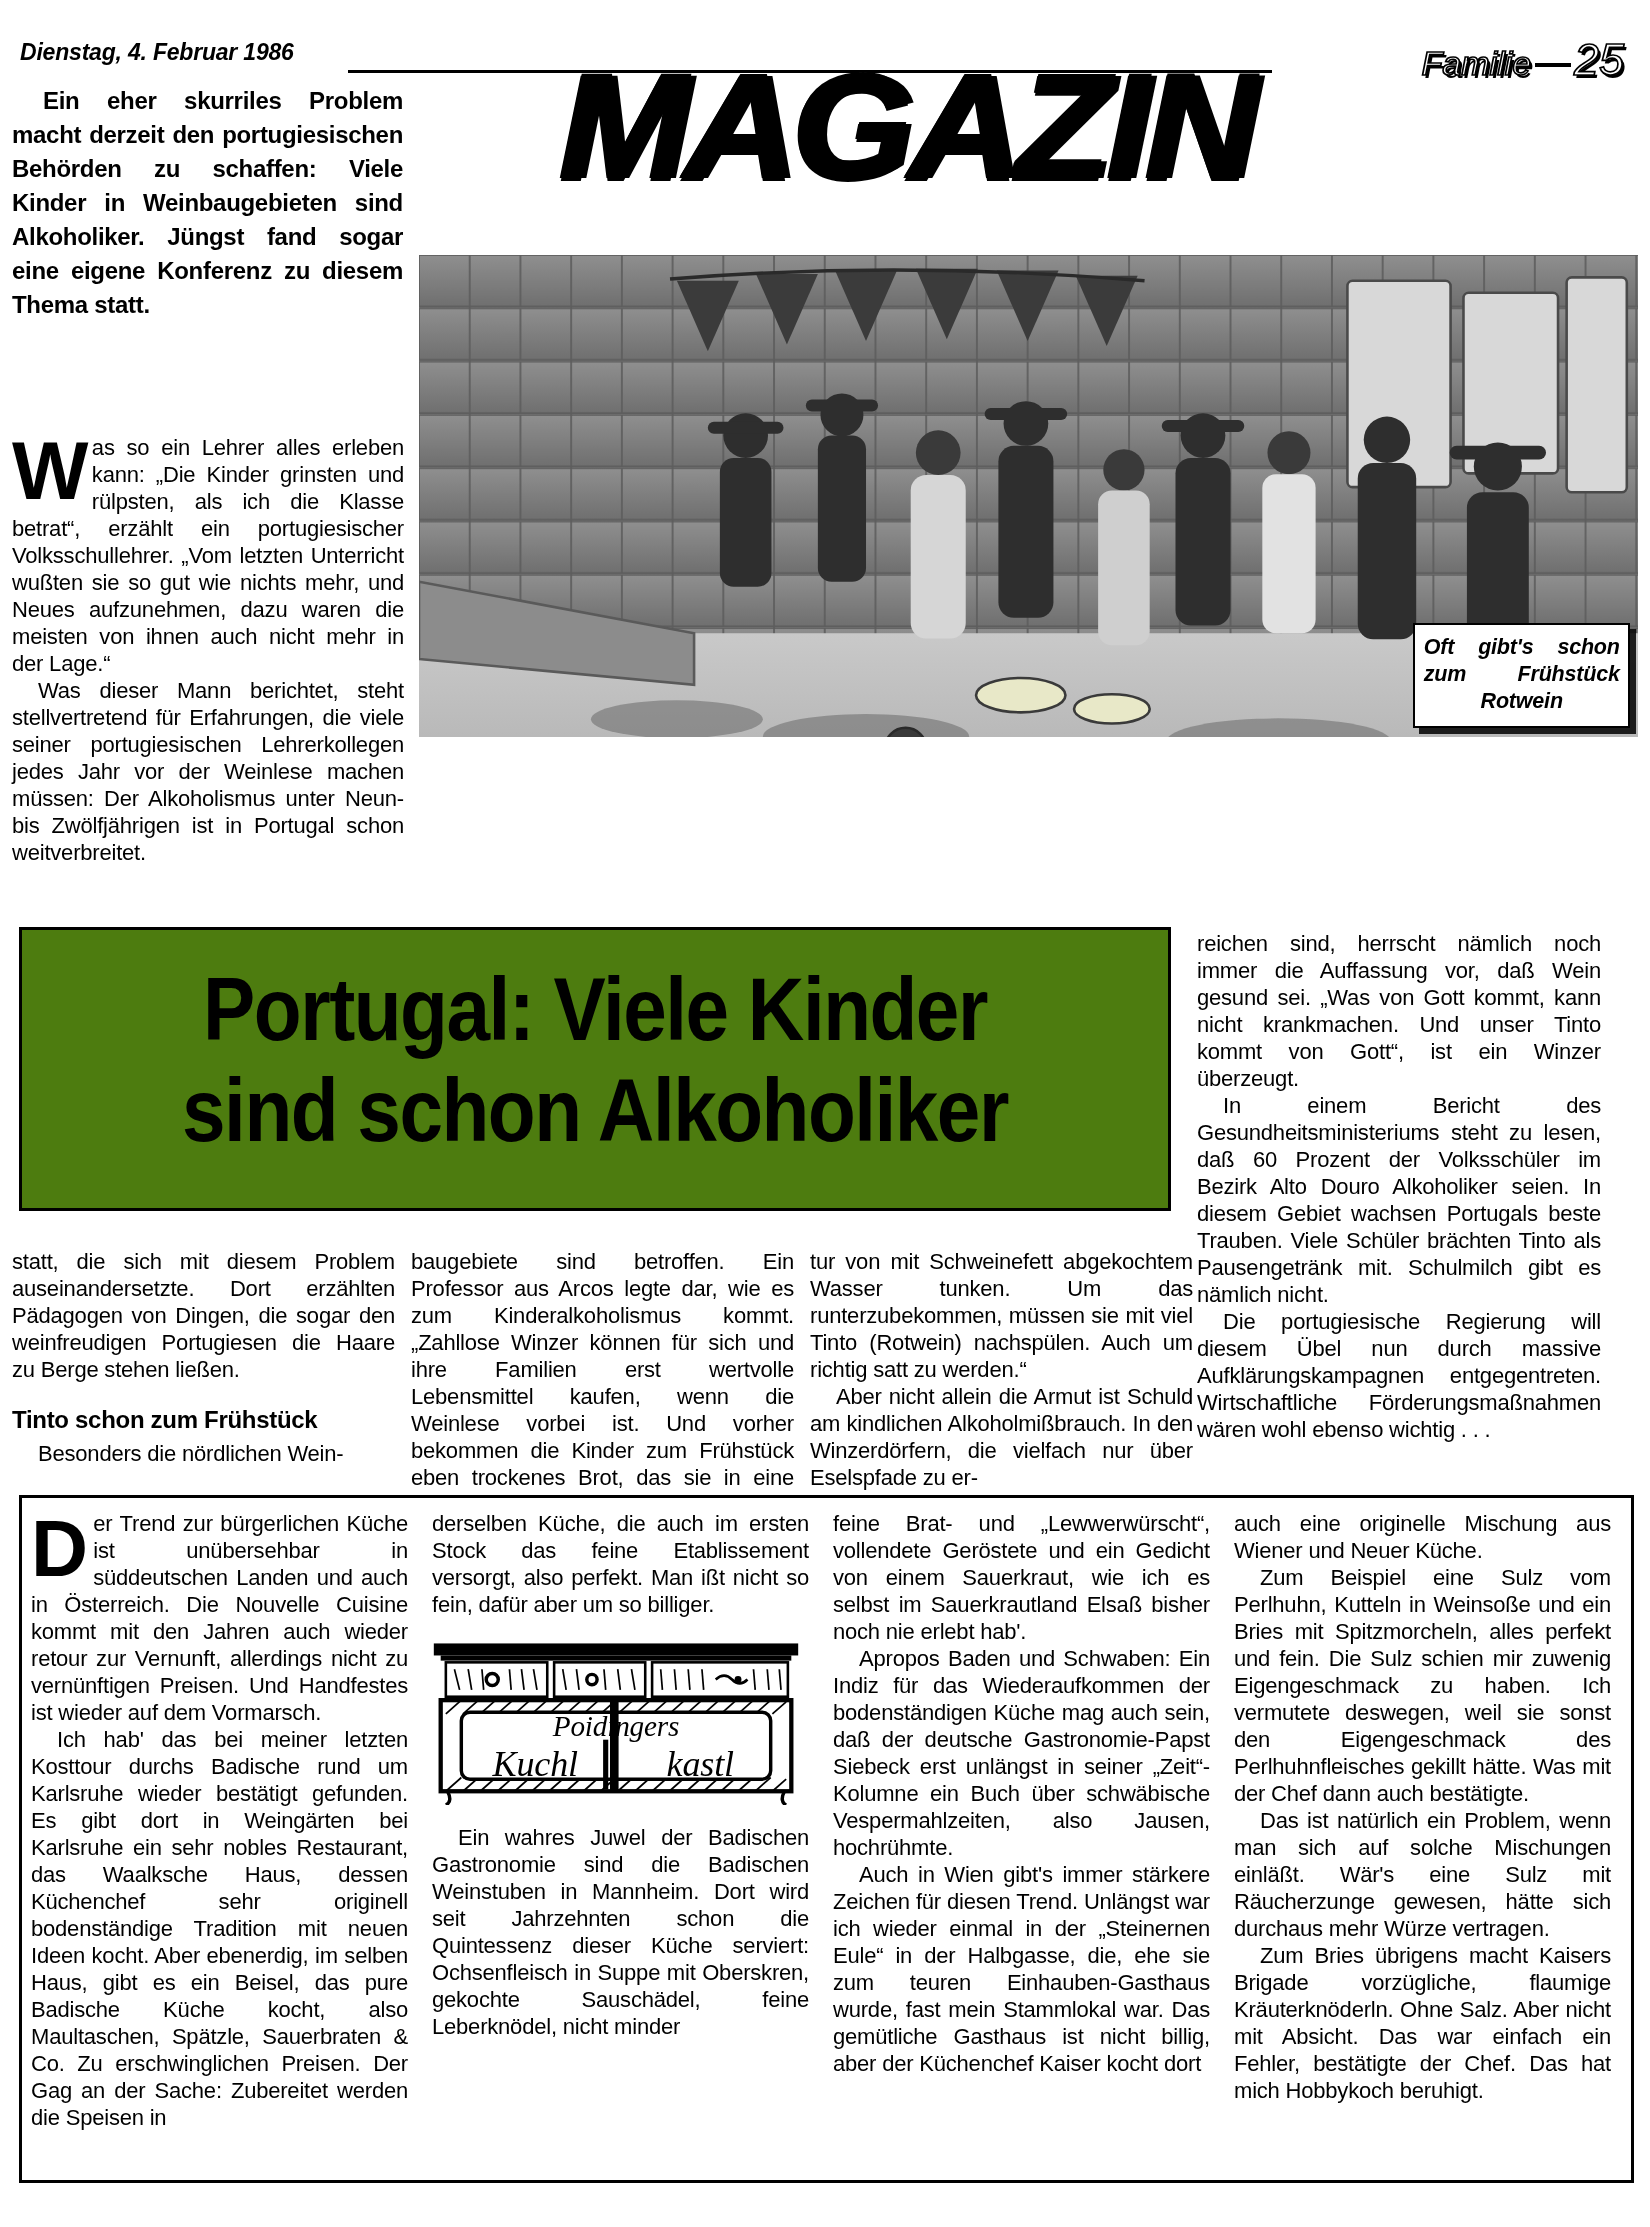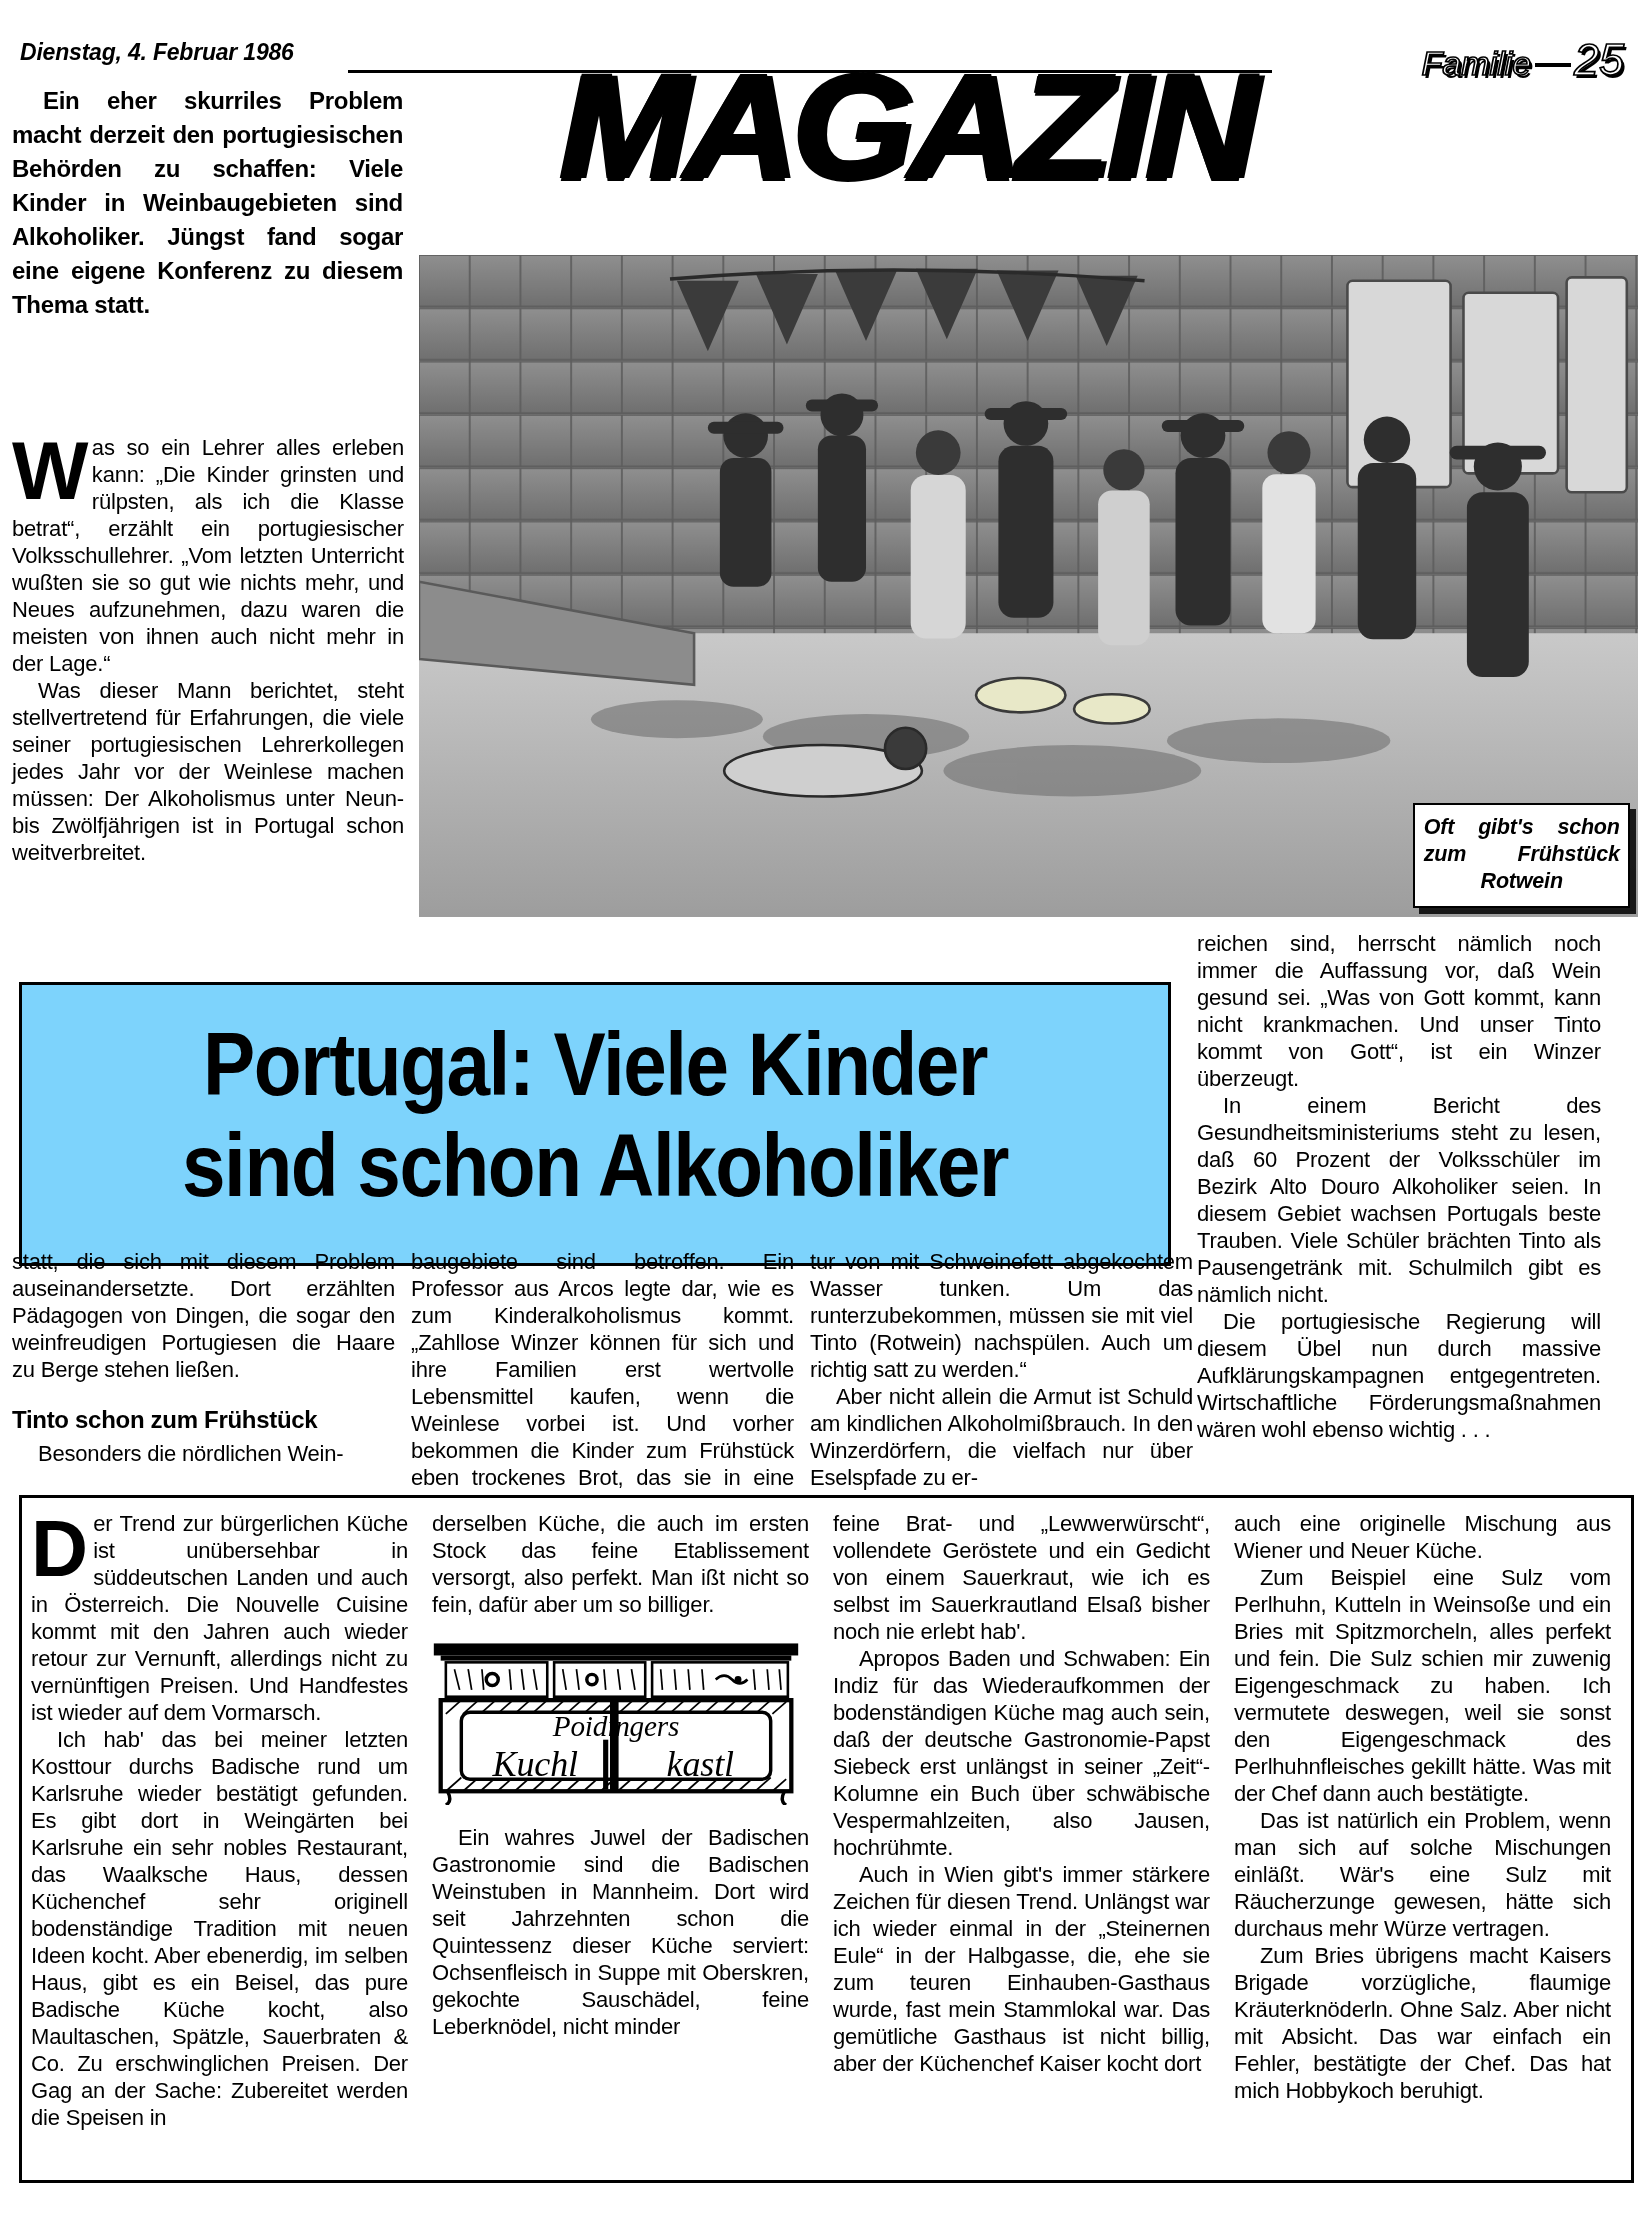--- a/index.html
+++ b/index.html
@@ -106,21 +106,21 @@
     letter-spacing: -0.3px;
     margin: 0;
   }
 
   
   .photo-wrap {
     position: absolute;
     left: 419px;
     top: 255px;
     width: 1219px;
-    height: 662px;
+    height: 482px;
     background: #3a3a3a;
     overflow: hidden;
   }
   .photo-canvas { position: absolute; inset: 0; }
   .caption-box {
     position: absolute;
     right: 7.7px;
     bottom: 8.6px;
     width: 196px;
     background: #fff;
@@ -162,26 +162,26 @@
     font-size: 81px;
     line-height: 64px;
     margin: 5.2px 6px -5.2px 0;
     letter-spacing: -2.6px;
   }
 
   
   .headline-frame {
     position: absolute;
     left: 19px;
-    top: 982px;
+    top: 927px;
     width: 1152px;
     height: 284px;
     border: 3.4px solid #000;
     box-sizing: border-box;
-    background: #7dd3fc;
+    background: #4d7c0f;
   }
   .headline {
     font-weight: bold;
     font-size: 89px;
     line-height: 101px;
     text-align: center;
     letter-spacing: -1.7px;
     transform: scaleX(0.88);
     transform-origin: center center;
     margin: 0;

